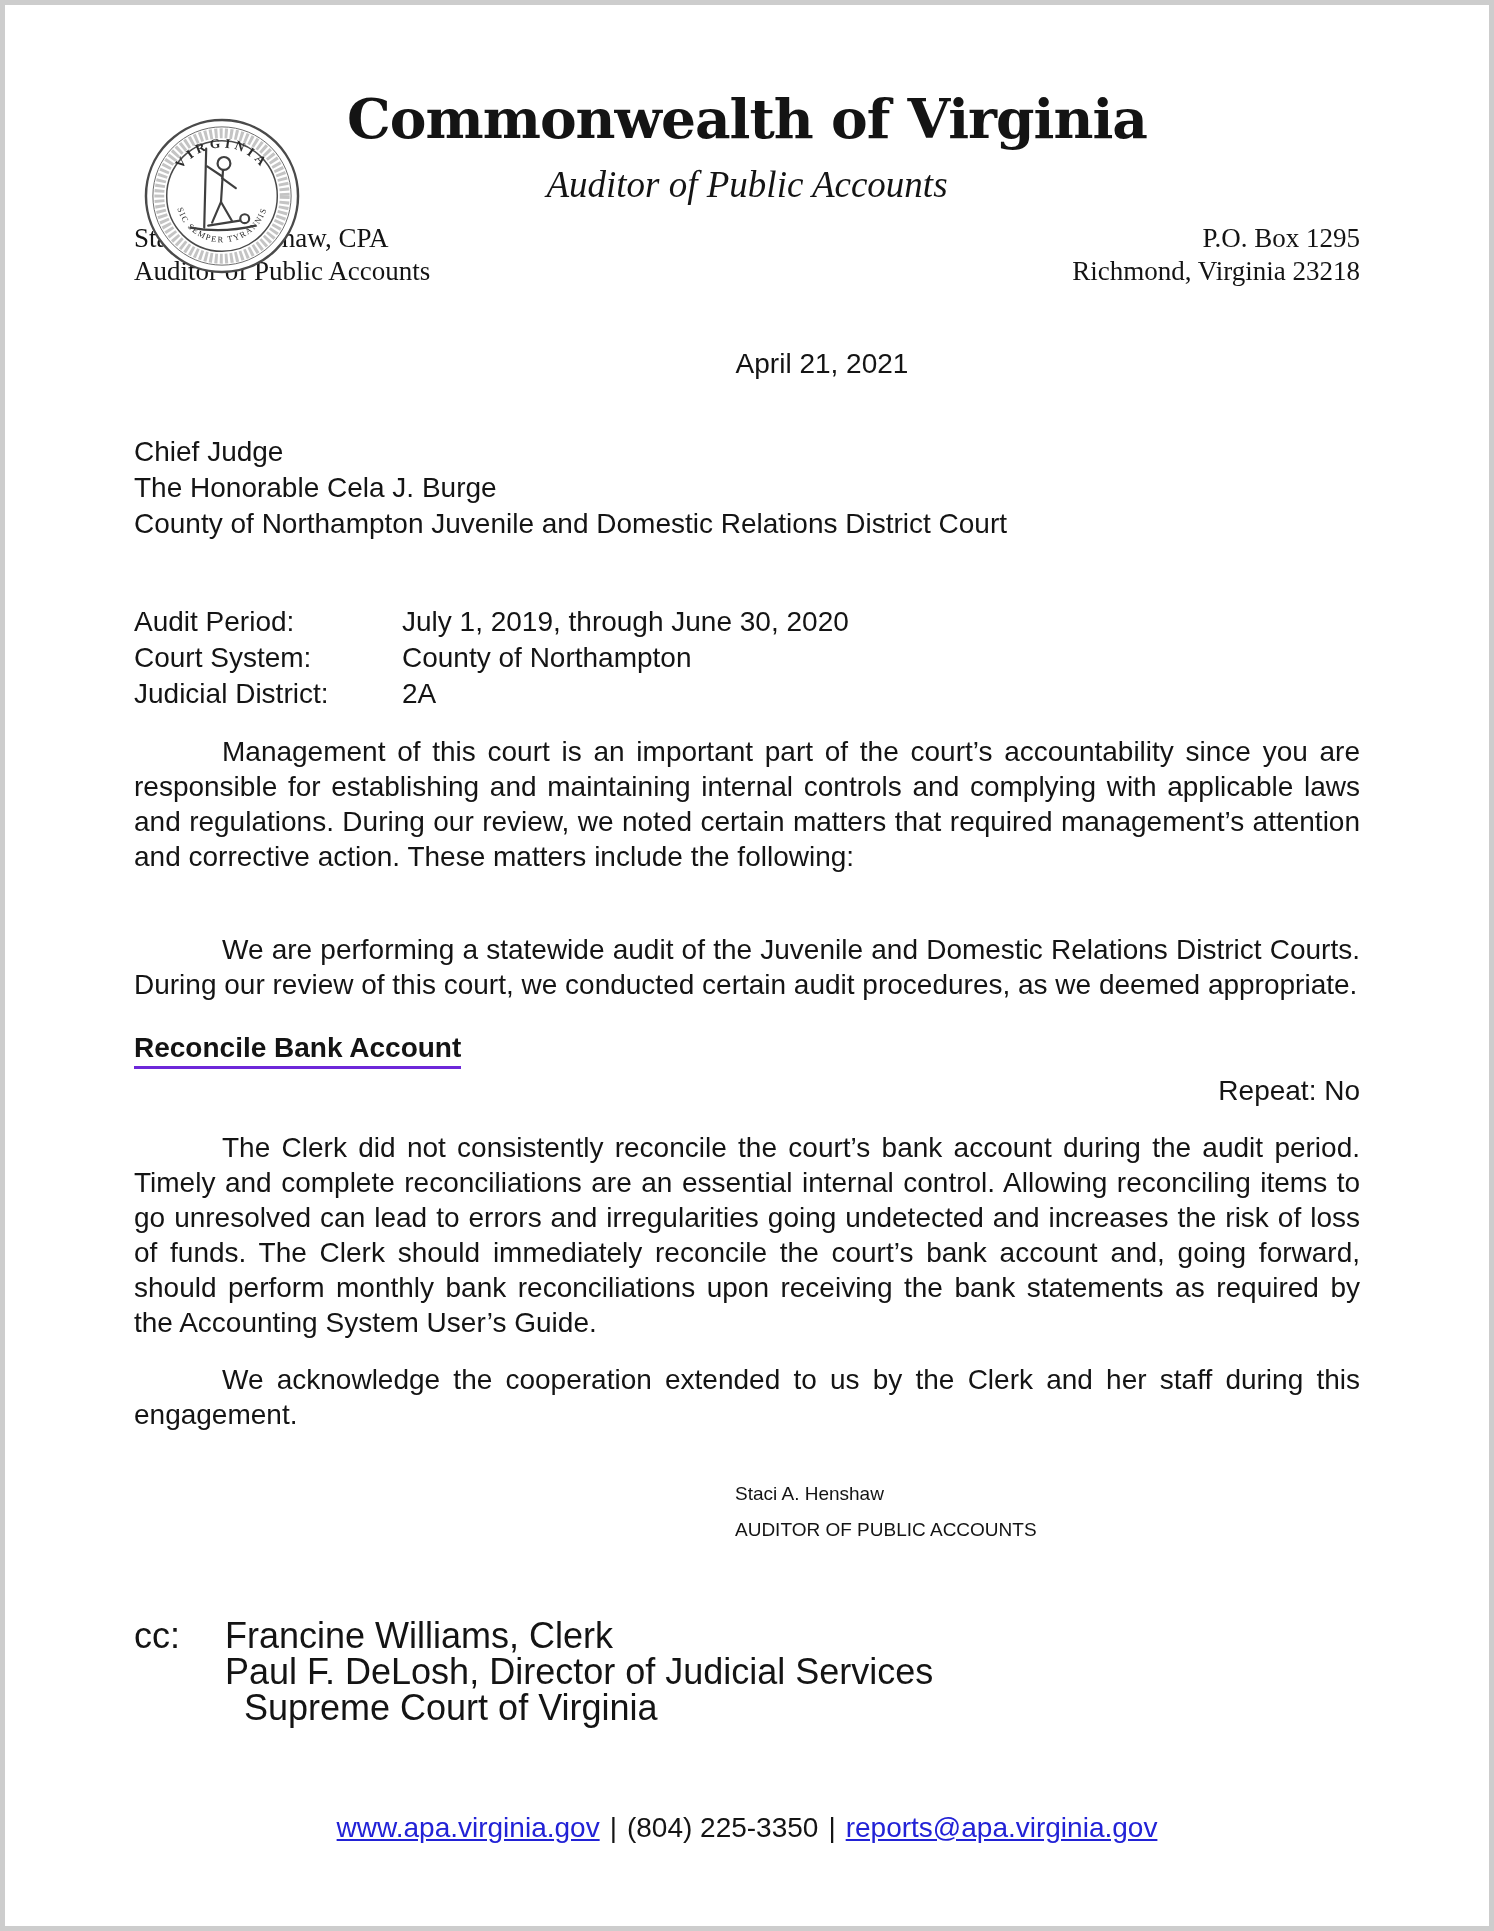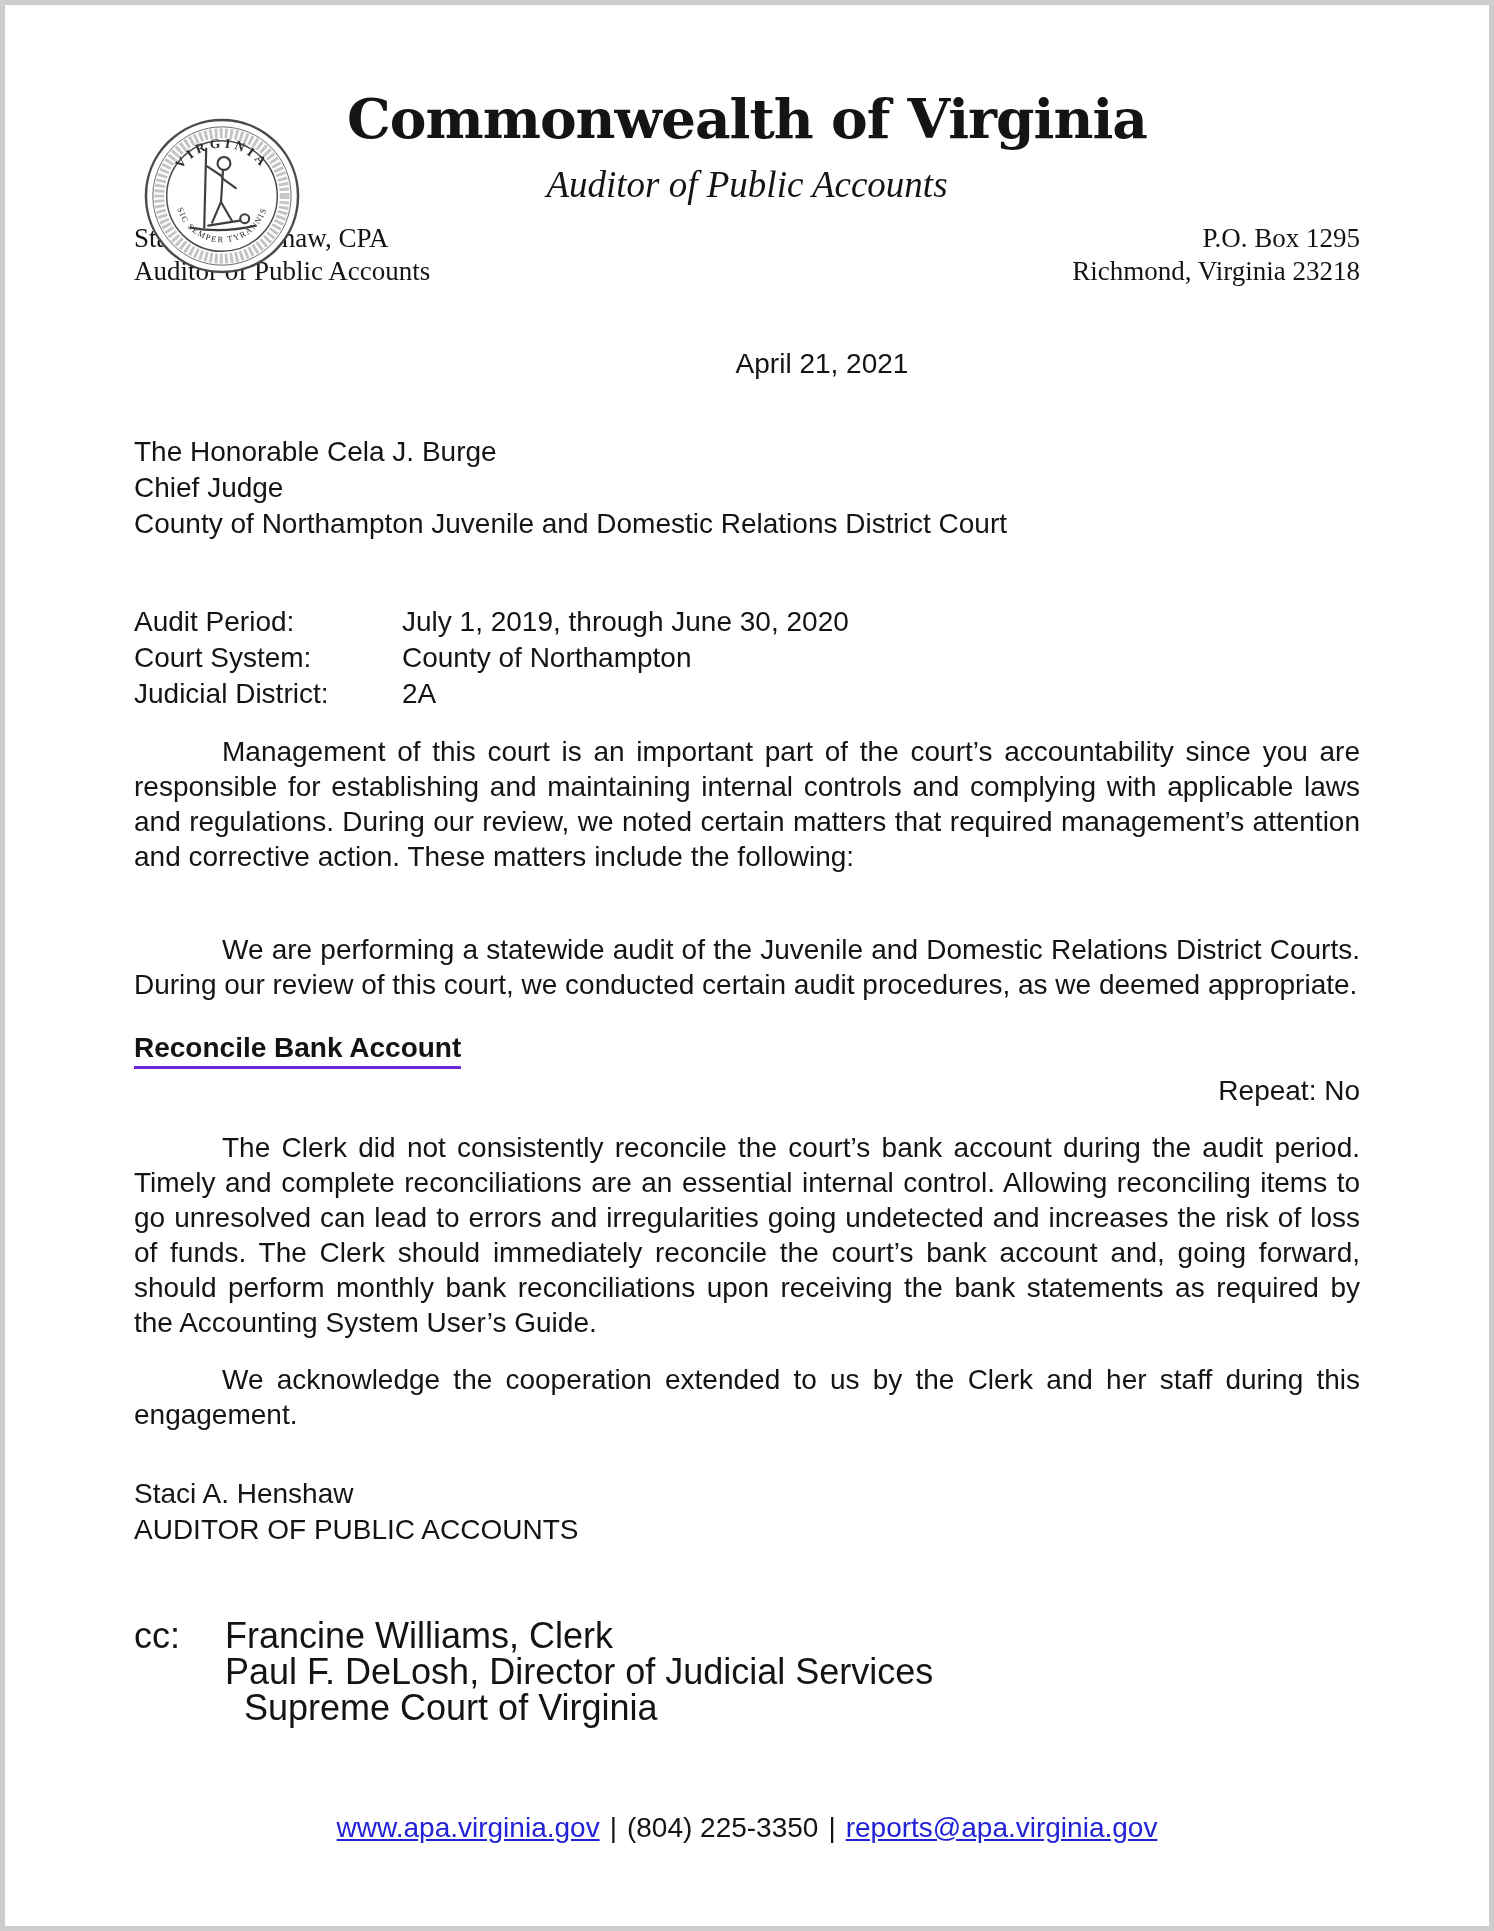--- a/index.html
+++ b/index.html
@@ -75,21 +75,21 @@
     font-size: 28px;
     line-height: 35px;
   }
   .finding-title {
     display: inline-block;
     font-weight: 700;
     border-bottom: 3px solid #6d28d9;
     padding-bottom: 1px;
   }
   .finding-repeat { font-size: 28px; line-height: 35px; margin-top: 4px; text-align: right; }
-  .signature { margin-top: 44px; font-size: 28px; line-height: 36px; }
+  .signature { margin-top: 44px; margin-left: 601px; font-size: 19px; line-height: 36px; }
   .reference { margin-top: 70px; font-size: 28px; }
   .cc-block { display: flex; margin-top: 70px; font-size: 36px; line-height: 36px; }
   .cc-label { width: 91px; flex: 0 0 91px; }
   .cc-indent { padding-left: 19px; }
   
   .footer {
     position: absolute;
     left: 0;
     right: 0;
     bottom: 82px;
@@ -149,22 +149,22 @@
         <div class="right">
           <div>P.O. Box 1295</div>
           <div>Richmond, Virginia 23218</div>
         </div>
       </div>
     </div>
 
     <div class="date-line">April 21, 2021</div>
 
     <div class="recipient">
+      <div>Chief Judge</div>
       <div>The Honorable Cela J. Burge</div>
-      <div>Chief Judge</div>
       <div>County of Northampton Juvenile and Domestic Relations District Court</div>
     </div>
 
     <div class="audit-meta">
       <div>
         <span class="meta-label">Audit Period:</span><span>July 1, 2019, through June 30, 2020</span>
       </div>
       <div>
         <span class="meta-label">Court System:</span><span>County of Northampton</span>
       </div>

